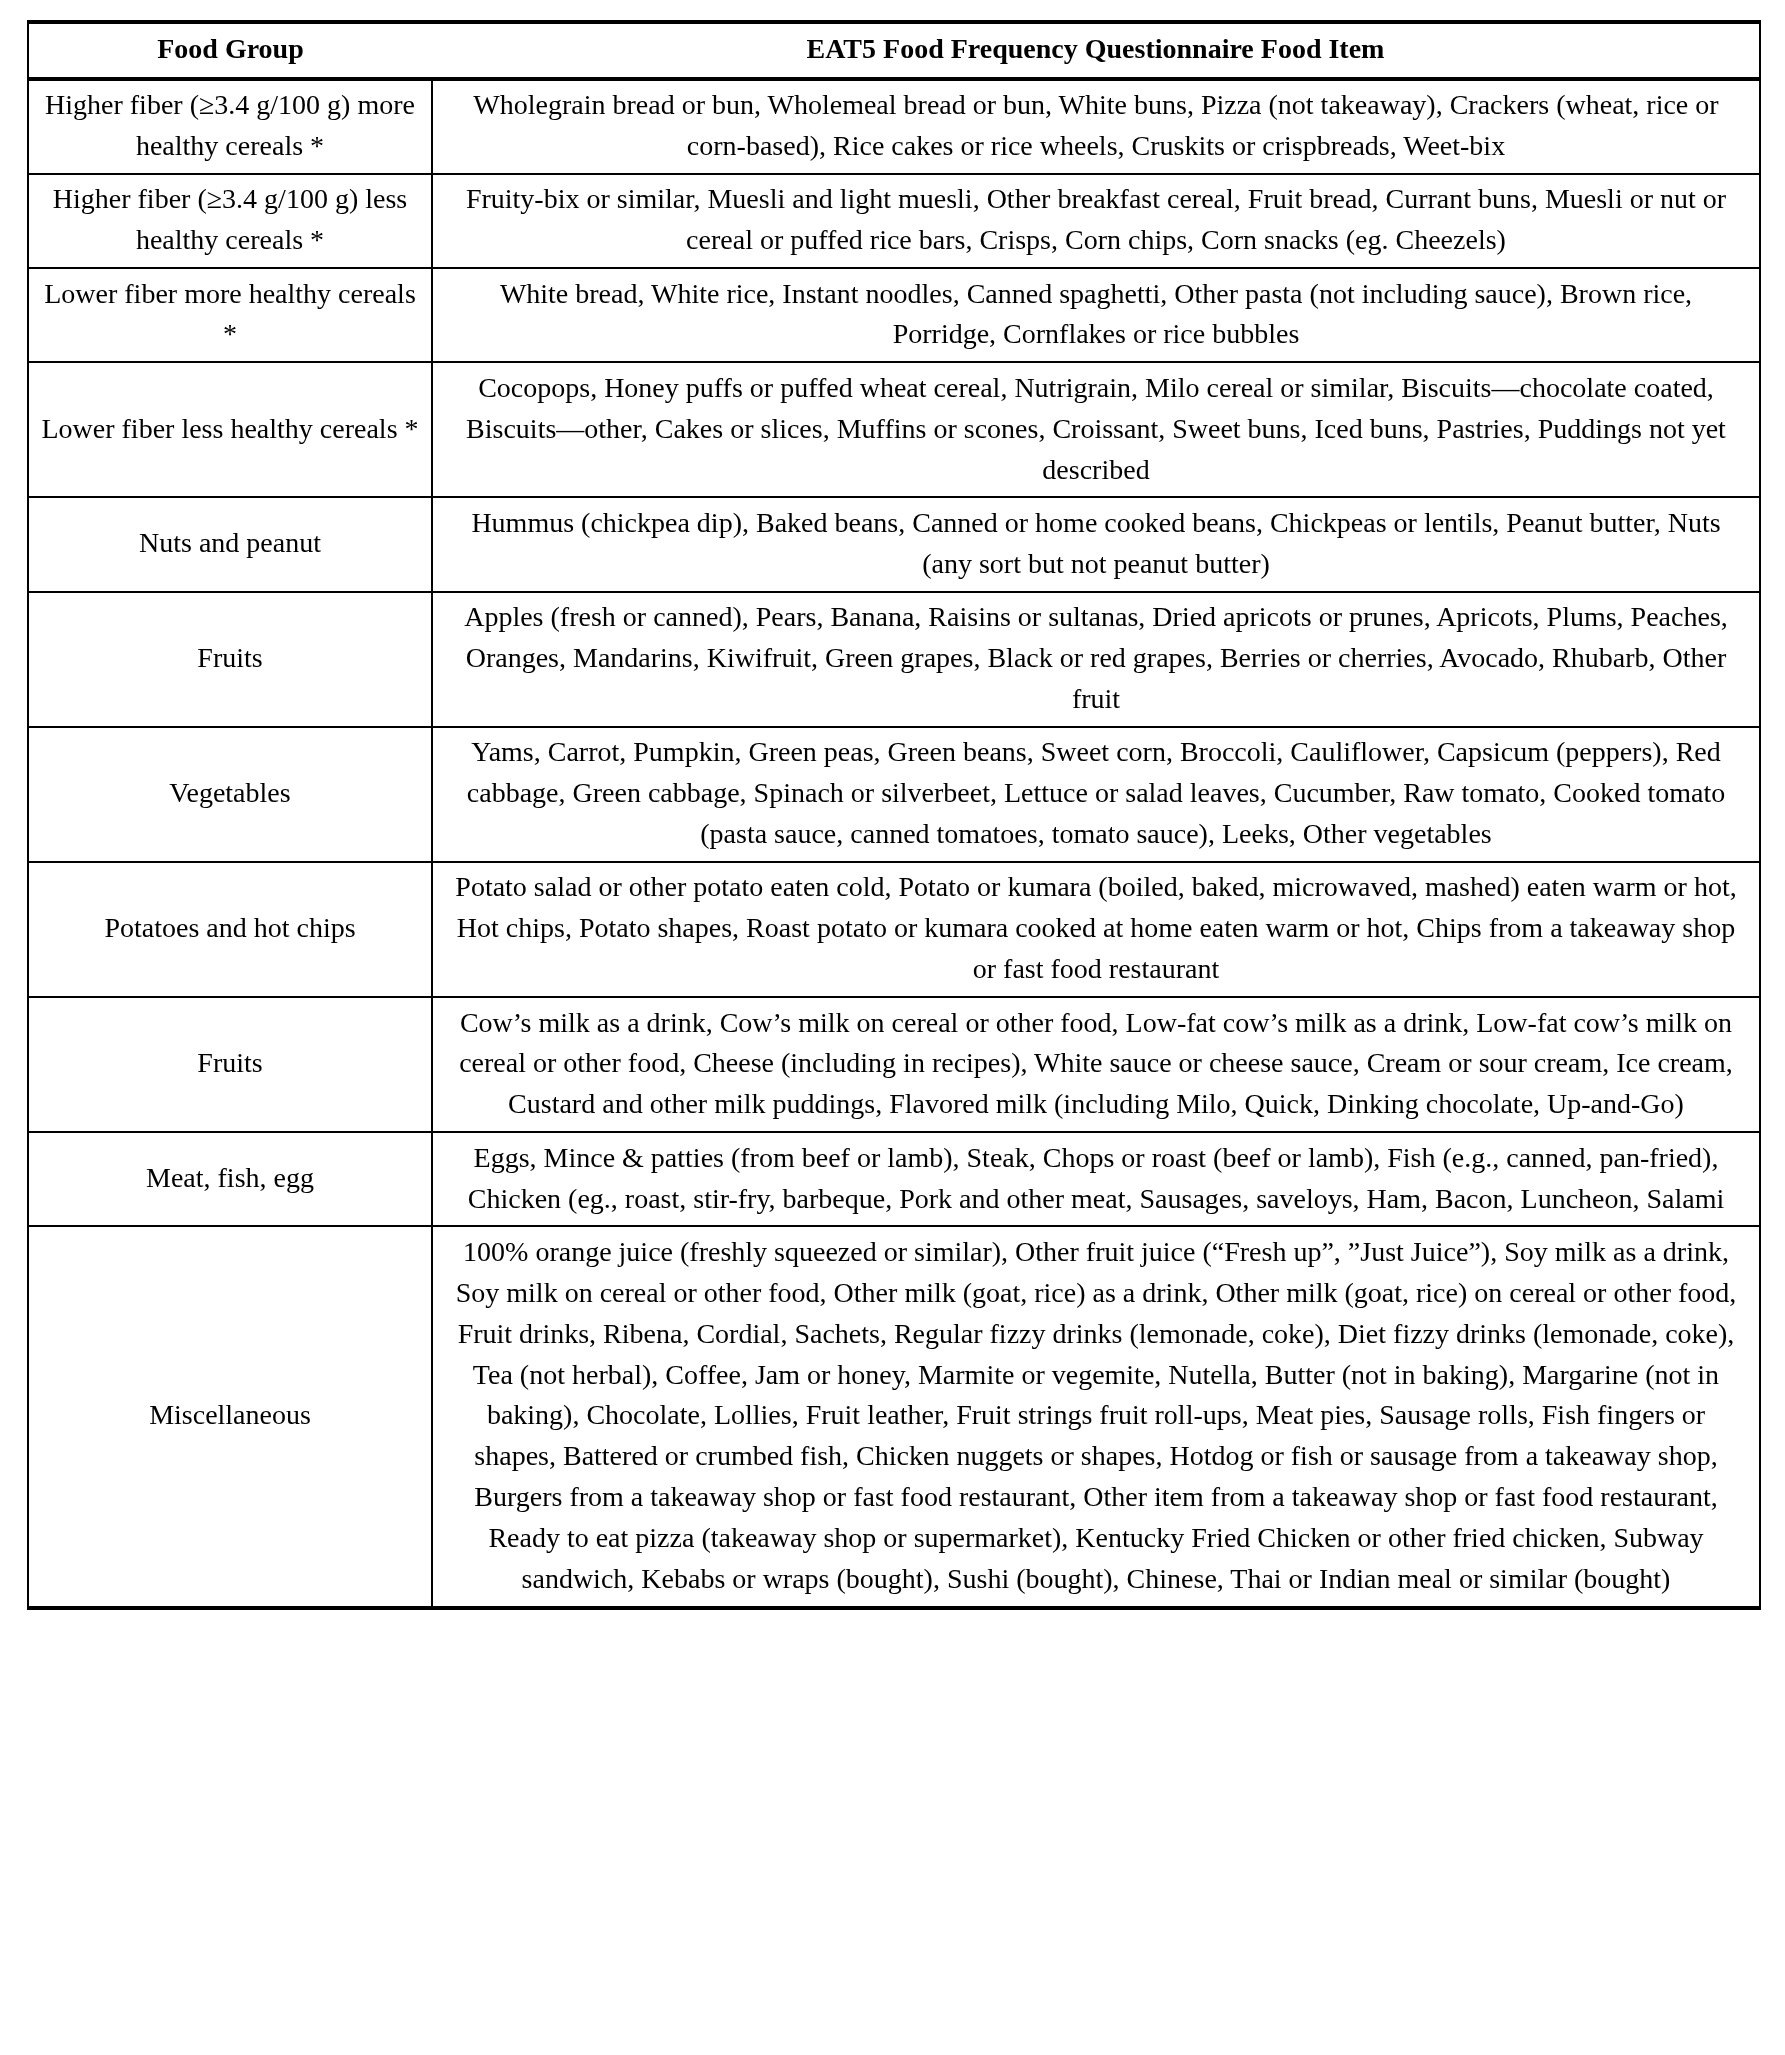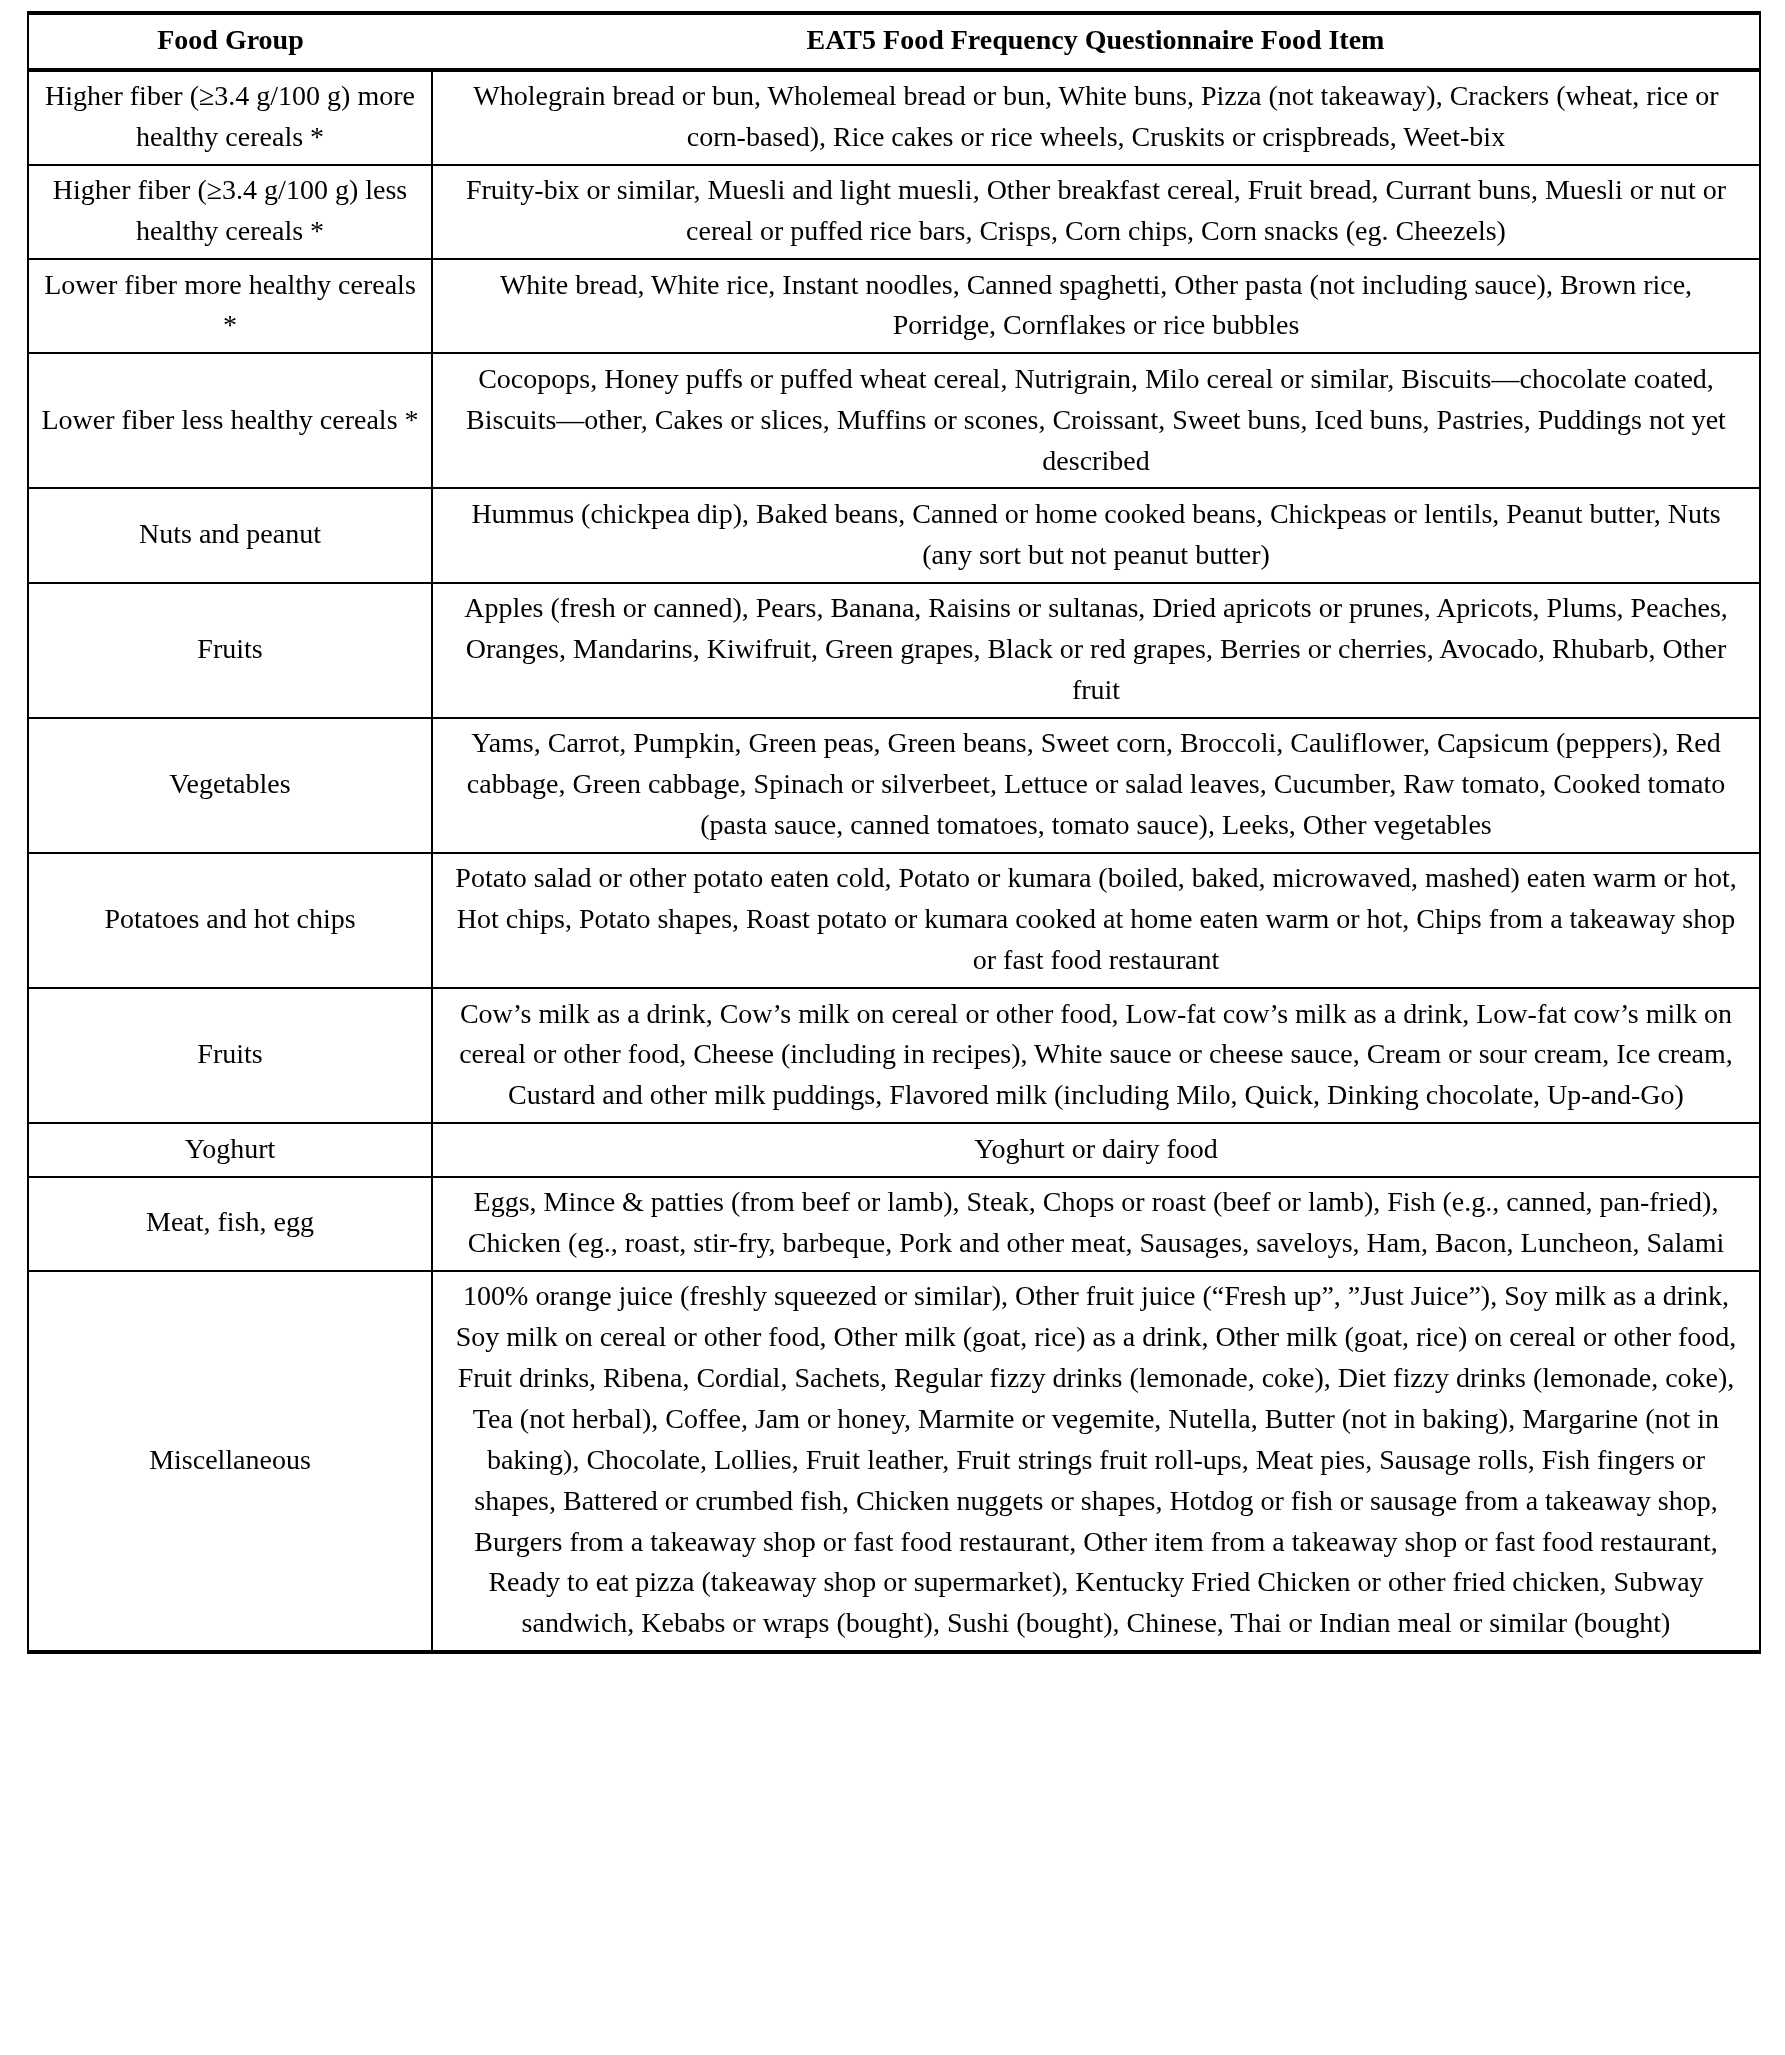--- a/index.html
+++ b/index.html
@@ -12,21 +12,21 @@
     height: 2056px;
     font-family: "Liberation Serif", "DejaVu Serif", serif;
     color: #000000;
     -webkit-font-smoothing: antialiased;
   }
 
   .page {
     width: 1566px;
     height: 2056px;
     box-sizing: border-box;
-    padding: 11px 27px 0 27px;
+    padding: 20px 27px 0 27px;
     background: #ffffff;
   }
 
   table.fft {
     width: 1732px;
     border-collapse: collapse;
     table-layout: fixed;
     background: #ffffff;
   }
 
@@ -125,24 +125,20 @@
       </tr>
       <tr>
         <td class="group-cell">Potatoes and hot chips</td>
         <td class="items-cell">Potato salad or other potato eaten cold, Potato or kumara (boiled, baked, microwaved, mashed) eaten warm or hot, Hot chips, Potato shapes, Roast potato or kumara cooked at home eaten warm or hot, Chips from a takeaway shop or fast food restaurant</td>
       </tr>
       <tr>
         <td class="group-cell">Fruits</td>
         <td class="items-cell">Cow’s milk as a drink, Cow’s milk on cereal or other food, Low-fat cow’s milk as a drink, Low-fat cow’s milk on cereal or other food, Cheese (including in recipes), White sauce or cheese sauce, Cream or sour cream, Ice cream, Custard and other milk puddings, Flavored milk (including Milo, Quick, Dinking chocolate, Up-and-Go)</td>
       </tr>
       <tr>
-        <td class="group-cell">Yoghurt</td>
-        <td class="items-cell">Yoghurt or dairy food</td>
-      </tr>
-      <tr>
         <td class="group-cell">Meat, fish, egg</td>
         <td class="items-cell">Eggs, Mince &amp; patties (from beef or lamb), Steak, Chops or roast (beef or lamb), Fish (e.g., canned, pan-fried), Chicken (eg., roast, stir-fry, barbeque, Pork and other meat, Sausages, saveloys, Ham, Bacon, Luncheon, Salami</td>
       </tr>
       <tr>
         <td class="group-cell">Miscellaneous</td>
         <td class="items-cell">100% orange juice (freshly squeezed or similar), Other fruit juice (“Fresh up”, ”Just Juice”), Soy milk as a drink, Soy milk on cereal or other food, Other milk (goat, rice) as a drink, Other milk (goat, rice) on cereal or other food, Fruit drinks, Ribena, Cordial, Sachets, Regular fizzy drinks (lemonade, coke), Diet fizzy drinks (lemonade, coke), Tea (not herbal), Coffee, Jam or honey, Marmite or vegemite, Nutella, Butter (not in baking), Margarine (not in baking), Chocolate, Lollies, Fruit leather, Fruit strings fruit roll-ups, Meat pies, Sausage rolls, Fish fingers or shapes, Battered or crumbed fish, Chicken nuggets or shapes, Hotdog or fish or sausage from a takeaway shop, Burgers from a takeaway shop or fast food restaurant, Other item from a takeaway shop or fast food restaurant, Ready to eat pizza (takeaway shop or supermarket), Kentucky Fried Chicken or other fried chicken, Subway sandwich, Kebabs or wraps (bought), Sushi (bought), Chinese, Thai or Indian meal or similar (bought)</td>
       </tr>
     </tbody>
   </table>
 </div>

